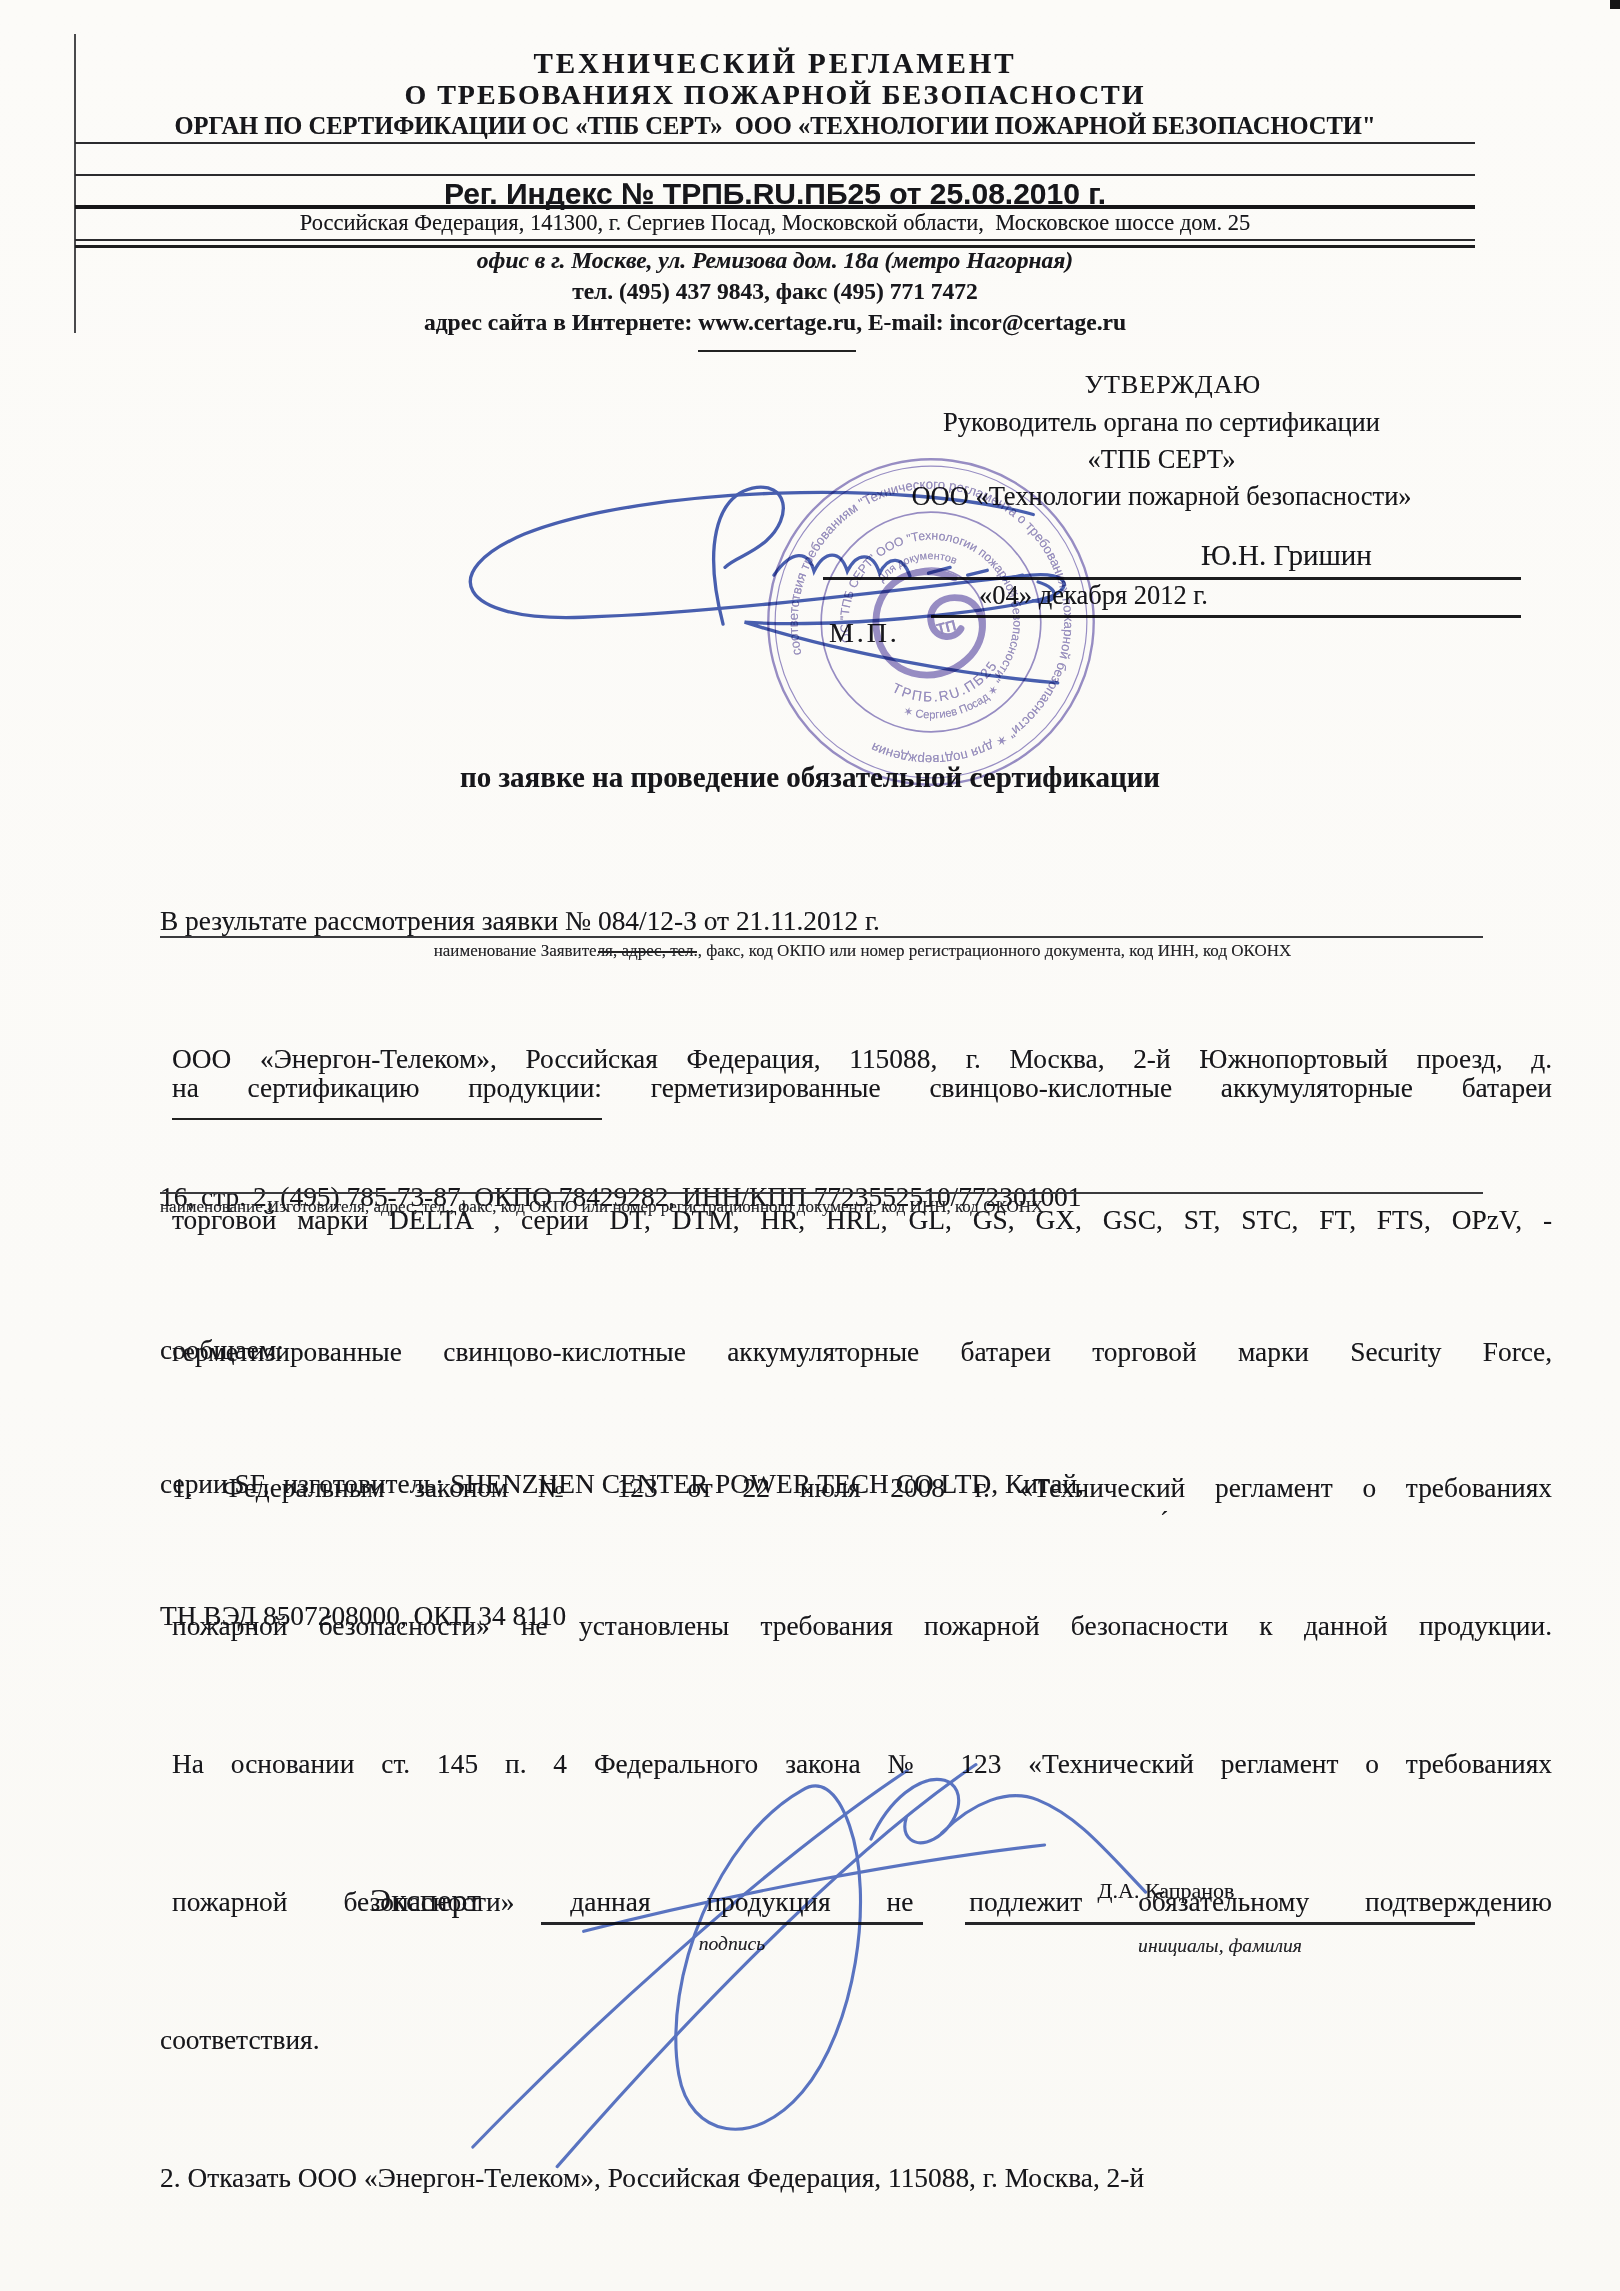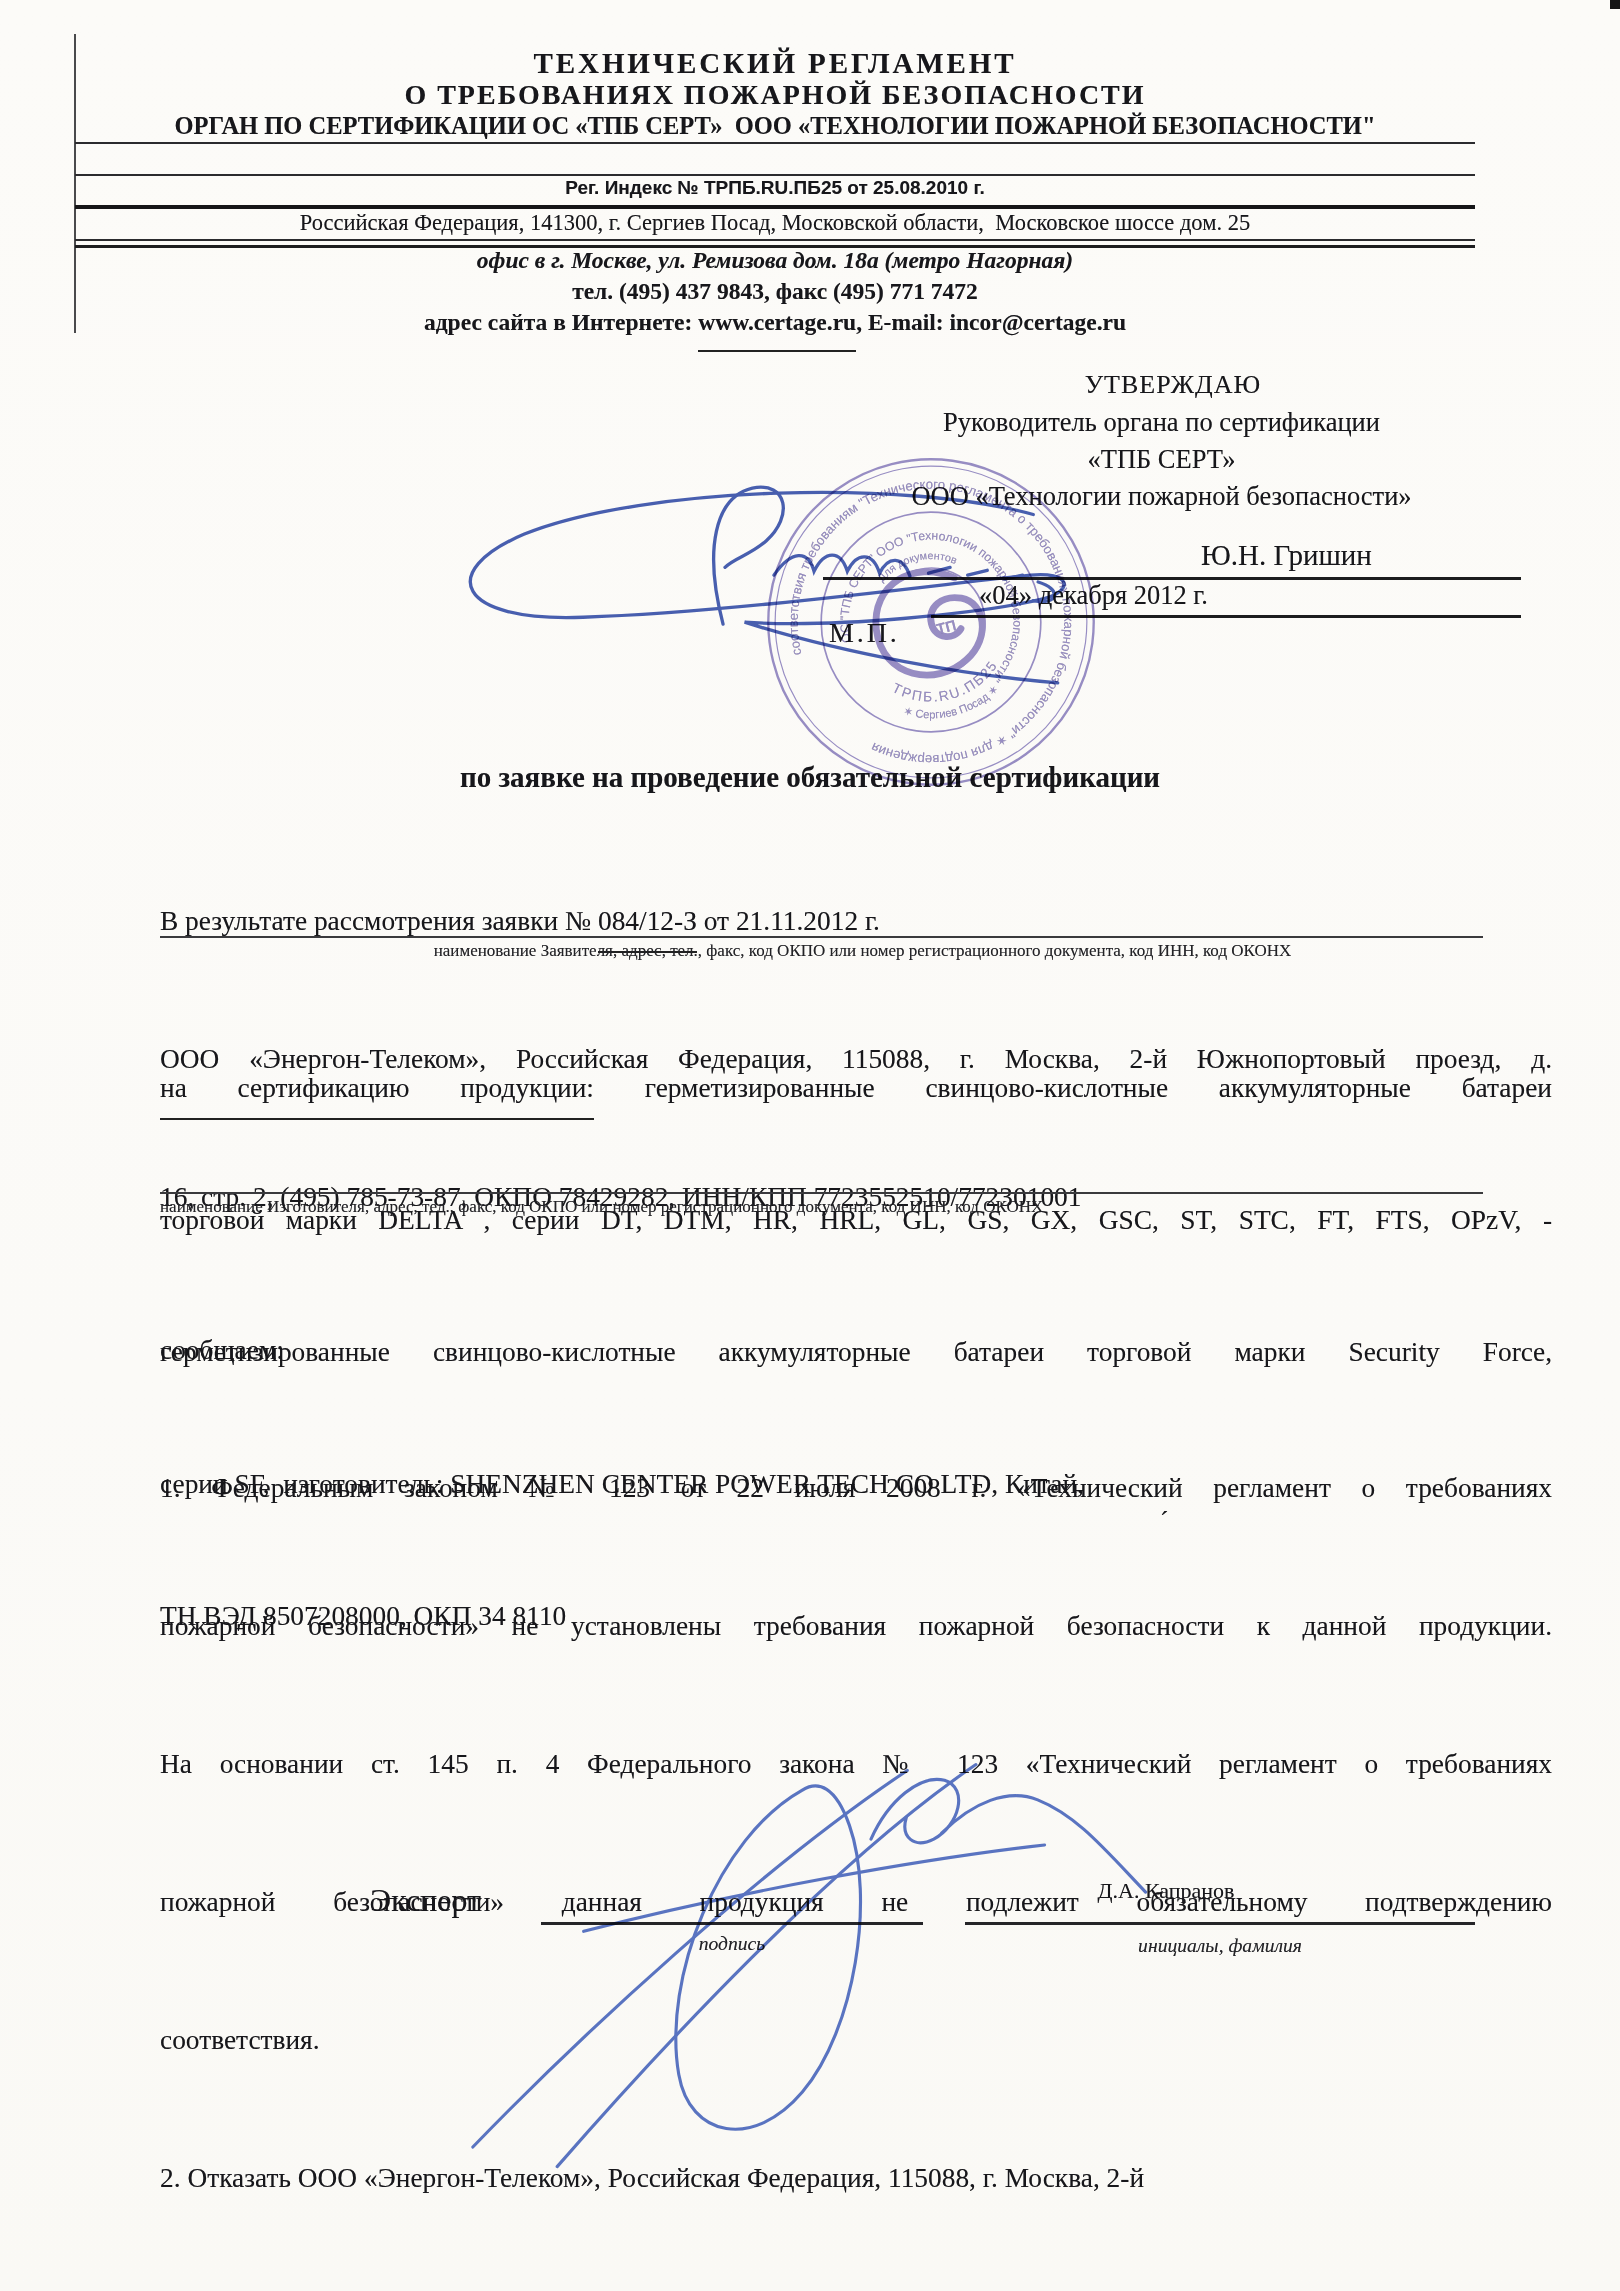--- a/index.html
+++ b/index.html
@@ -10,21 +10,21 @@
     color:#17171b;overflow:hidden;
     text-shadow:0 0 0.6px rgba(25,25,30,.38);
   }
   .abs{position:absolute;}
   .rule{background:#2b2b2e;height:2px;}
   .hdr{left:75px;width:1400px;text-align:center;}
   .h-bold{font-weight:bold;}
   .sans{font-family:"Liberation Sans","DejaVu Sans",sans-serif;}
   .col{left:160px;width:1392px;font-size:27.4px;line-height:46px;white-space:pre-wrap;}
   .col .ln{display:block;}
-  .just{text-align:justify;text-align-last:justify;}
+  .just{text-align:justify;text-align-last:justify;margin-left:12px;}
   .cap{font-size:17px;color:#232327;}
   .u2{border-bottom:2px solid #222;padding-bottom:15px;}
   .u3{border-bottom:2.9px solid #1d1d1f;padding-bottom:2px;}
   .ital{font-style:italic;}
   svg.ink{pointer-events:none;mix-blend-mode:multiply;}
 </style>
 </head>
 <body>
 
 <div class="page">
@@ -34,21 +34,21 @@
   <div class="abs" style="left:74px;top:34px;width:2px;height:299px;background:#4a4a4c;"></div>
   <div class="abs rule" style="left:75px;top:142px;width:1400px;height:1.5px;"></div>
   <div class="abs rule" style="left:75px;top:174px;width:1400px;height:1.5px;"></div>
   <div class="abs rule" style="left:75px;top:205px;width:1400px;height:3.9px;background:#161618;"></div>
   <div class="abs rule" style="left:75px;top:239px;width:1400px;height:1.5px;"></div>
   <div class="abs rule" style="left:75px;top:245px;width:1400px;height:2.5px;background:#1d1d1f;"></div>
 
   <div class="abs hdr h-bold" style="top:47px;font-size:29px;letter-spacing:2.9px;">ТЕХНИЧЕСКИЙ РЕГЛАМЕНТ</div>
   <div class="abs hdr h-bold" style="top:79px;font-size:28px;letter-spacing:2px;">О ТРЕБОВАНИЯХ ПОЖАРНОЙ БЕЗОПАСНОСТИ</div>
   <div class="abs hdr h-bold" style="top:112px;font-size:24.5px;">ОРГАН ПО СЕРТИФИКАЦИИ ОС «ТПБ СЕРТ» &nbsp;ООО «ТЕХНОЛОГИИ ПОЖАРНОЙ БЕЗОПАСНОСТИ"</div>
-  <div class="abs hdr h-bold sans" style="top:177px;font-size:19px;">Рег. Индекс № ТРПБ.RU.ПБ25 от 25.08.2010 г.</div>
+  <div class="abs hdr h-bold sans" style="top:177px;font-size:30px;">Рег. Индекс № ТРПБ.RU.ПБ25 от 25.08.2010 г.</div>
   <div class="abs hdr" style="top:210px;font-size:22.5px;">Российская Федерация, 141300, г. Сергиев Посад, Московской области, &nbsp;Московское шоссе дом. 25</div>
   <div class="abs hdr h-bold ital" style="top:247px;font-size:23.5px;">офис в г. Москве, ул. Ремизова дом. 18а (метро Нагорная)</div>
   <div class="abs hdr h-bold" style="top:278px;font-size:23.5px;">тел. (495) 437 9843, факс (495) 771 7472</div>
   <div class="abs hdr h-bold" style="top:309px;font-size:23.5px;">
     <span>адрес сайта в Интернете: </span><span class="u2">www.certage.ru</span><span>, E-mail: incor@certage.ru</span>
   </div>
 
   <div class="abs" style="left:928px;width:490px;top:370px;font-size:26px;text-align:center;letter-spacing:1px;">УТВЕРЖДАЮ</div>
   <div class="abs" style="left:887px;width:549px;top:404px;font-size:26.5px;line-height:37px;text-align:center;">
     <div class="ln">Руководитель органа по сертификации</div>

